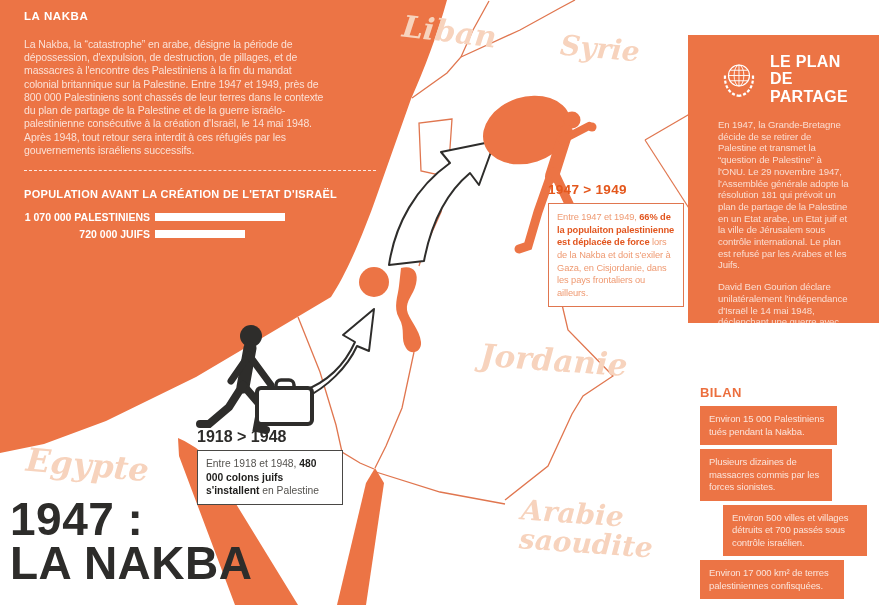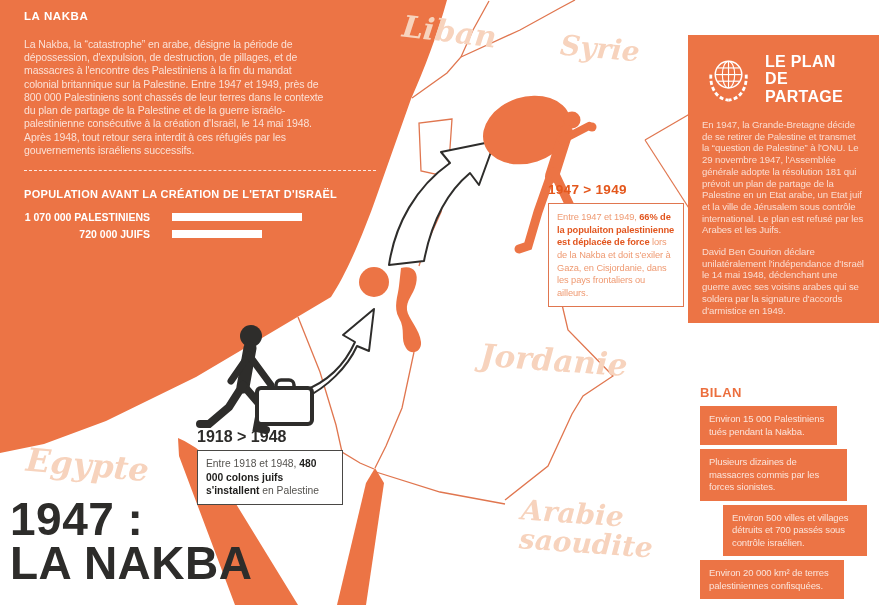--- a/index.html
+++ b/index.html
@@ -10,21 +10,21 @@
 
   
   #intro{left:24px;top:10px;width:300px;z-index:3;color:#ffffff;}
   #intro .ttl{font-size:11.5px;font-weight:bold;letter-spacing:.6px;margin-bottom:16px;}
   #intro .body{font-size:10.5px;line-height:1.26;color:rgba(255,255,255,.78);letter-spacing:-.1px;}
 
   #population{left:24px;top:170px;width:352px;z-index:3;color:#fff;}
   #population .sep{border-top:1px dashed rgba(255,255,255,.85);height:0;margin-bottom:17px;}
   #population .hd{font-size:11px;font-weight:bold;letter-spacing:.3px;margin-bottom:11px;}
   .poprow{display:flex;align-items:center;margin-bottom:5px;}
-  .poprow .lbl{width:126px;text-align:right;font-size:10.5px;font-weight:bold;padding-right:22px;white-space:nowrap;}
+  .poprow .lbl{width:126px;text-align:right;font-size:10.5px;font-weight:bold;padding-right:5px;white-space:nowrap;}
   .poprow .bar{height:8px;background:#ffffff;}
 
   
   .country{z-index:2;color:#f7d3bd;font-family:"DejaVu Serif","Liberation Serif",serif;
            font-style:italic;font-weight:bold;white-space:pre-line;line-height:.95;}
   #lbl-liban{left:402px;top:18px;font-size:30px;transform:rotate(7deg);}
   #lbl-syrie{left:560px;top:36px;font-size:28px;transform:rotate(5deg);}
   #lbl-jordanie{left:480px;top:346px;font-size:31px;transform:rotate(4deg);}
   #lbl-egypte{left:26px;top:450px;font-size:32px;transform:rotate(5deg);}
   #lbl-arabie{left:520px;top:500px;font-size:28px;transform:rotate(4deg);line-height:1.05;}
@@ -38,32 +38,32 @@
 
   
   #settlers{left:197px;top:428px;width:146px;z-index:3;}
   #settlers .period{font-size:16px;font-weight:800;color:#2d2c2a;margin-bottom:4px;}
   #settlers .box{border:1.5px solid #4a4845;background:#fff;padding:6px 8px;
                  font-size:10.3px;line-height:1.32;color:#55534f;}
   #settlers .box b{color:#1f1e1c;}
 
   
   #plan{left:688px;top:35px;width:191px;height:288px;background:#ec7445;z-index:3;
-        padding:16px 14px;box-sizing:border-box;color:#fff;}
+        padding:16px 30px;box-sizing:border-box;color:#fff;}
   #plan .head{display:flex;align-items:center;gap:10px;margin-bottom:12px;}
   #plan .ttl{font-size:16px;font-weight:800;line-height:1.08;letter-spacing:.3px;white-space:pre-line;}
   #plan p{margin:0 0 10px 0;font-size:9.6px;line-height:1.22;color:rgba(255,255,255,.75);letter-spacing:-.1px;}
 
   
   #bilan{left:700px;top:385px;width:170px;z-index:3;}
   #bilan .ttl{font-size:13px;font-weight:800;color:#ec6f3e;letter-spacing:.4px;margin-bottom:6px;}
   .bilan-box{background:#ec7445;color:rgba(255,255,255,.8);font-size:9.5px;line-height:1.32;
              padding:7px 9px;margin-bottom:4px;box-sizing:border-box;letter-spacing:-.1px;}
   .bilan-box:nth-child(2){width:137px;}
-  .bilan-box:nth-child(3){width:147px;}
+  .bilan-box:nth-child(3){width:132px;}
   .bilan-box:nth-child(4){width:144px;margin-left:23px;}
   .bilan-box:nth-child(5){width:144px;}
 
   
   #main-title{left:10px;top:498px;z-index:4;color:#2d2c2a;font-weight:800;
               font-size:46px;line-height:.95;letter-spacing:.5px;white-space:pre-line;}
 </style>
 </head>
 <body>
 
@@ -183,19 +183,19 @@
     </div>
     <p>En 1947, la Grande-Bretagne décide de se retirer de Palestine et transmet la “question de Palestine” à l'ONU. Le 29 novembre 1947, l'Assemblée générale adopte la résolution 181 qui prévoit un plan de partage de la Palestine en un Etat arabe, un Etat juif et la ville de Jérusalem sous contrôle international. Le plan est refusé par les Arabes et les Juifs.</p>
     <p>David Ben Gourion déclare unilatéralement l'indépendance d'Israël le 14 mai 1948, déclenchant une guerre avec ses voisins arabes qui se soldera par la signature d'accords d'armistice en 1949.</p>
   </div>
 
   <div class="abs" id="bilan">
     <div class="ttl">BILAN</div>
     <div class="bilan-box">Environ 15 000 Palestiniens tués pendant la Nakba.</div>
     <div class="bilan-box">Plusieurs dizaines de massacres commis par les forces sionistes.</div>
     <div class="bilan-box">Environ 500 villes et villages détruits et 700 passés sous contrôle israélien.</div>
-    <div class="bilan-box">Environ 20 000 km² de terres palestiniennes confisquées.</div>
+    <div class="bilan-box">Environ 17 000 km² de terres palestiniennes confisquées.</div>
   </div>
 
   <div class="abs" id="main-title">1947 :
 LA NAKBA</div>
 
 </div>
 
 </body></html>

